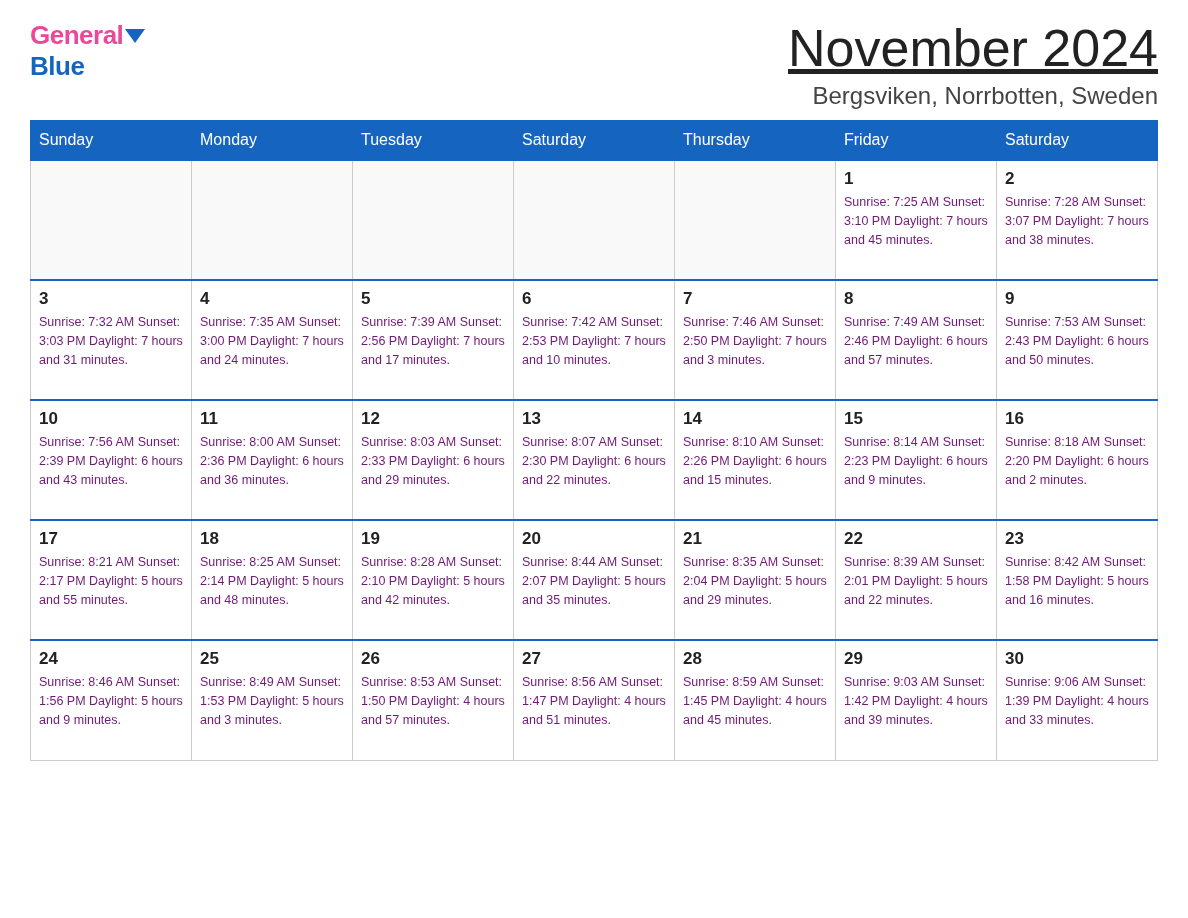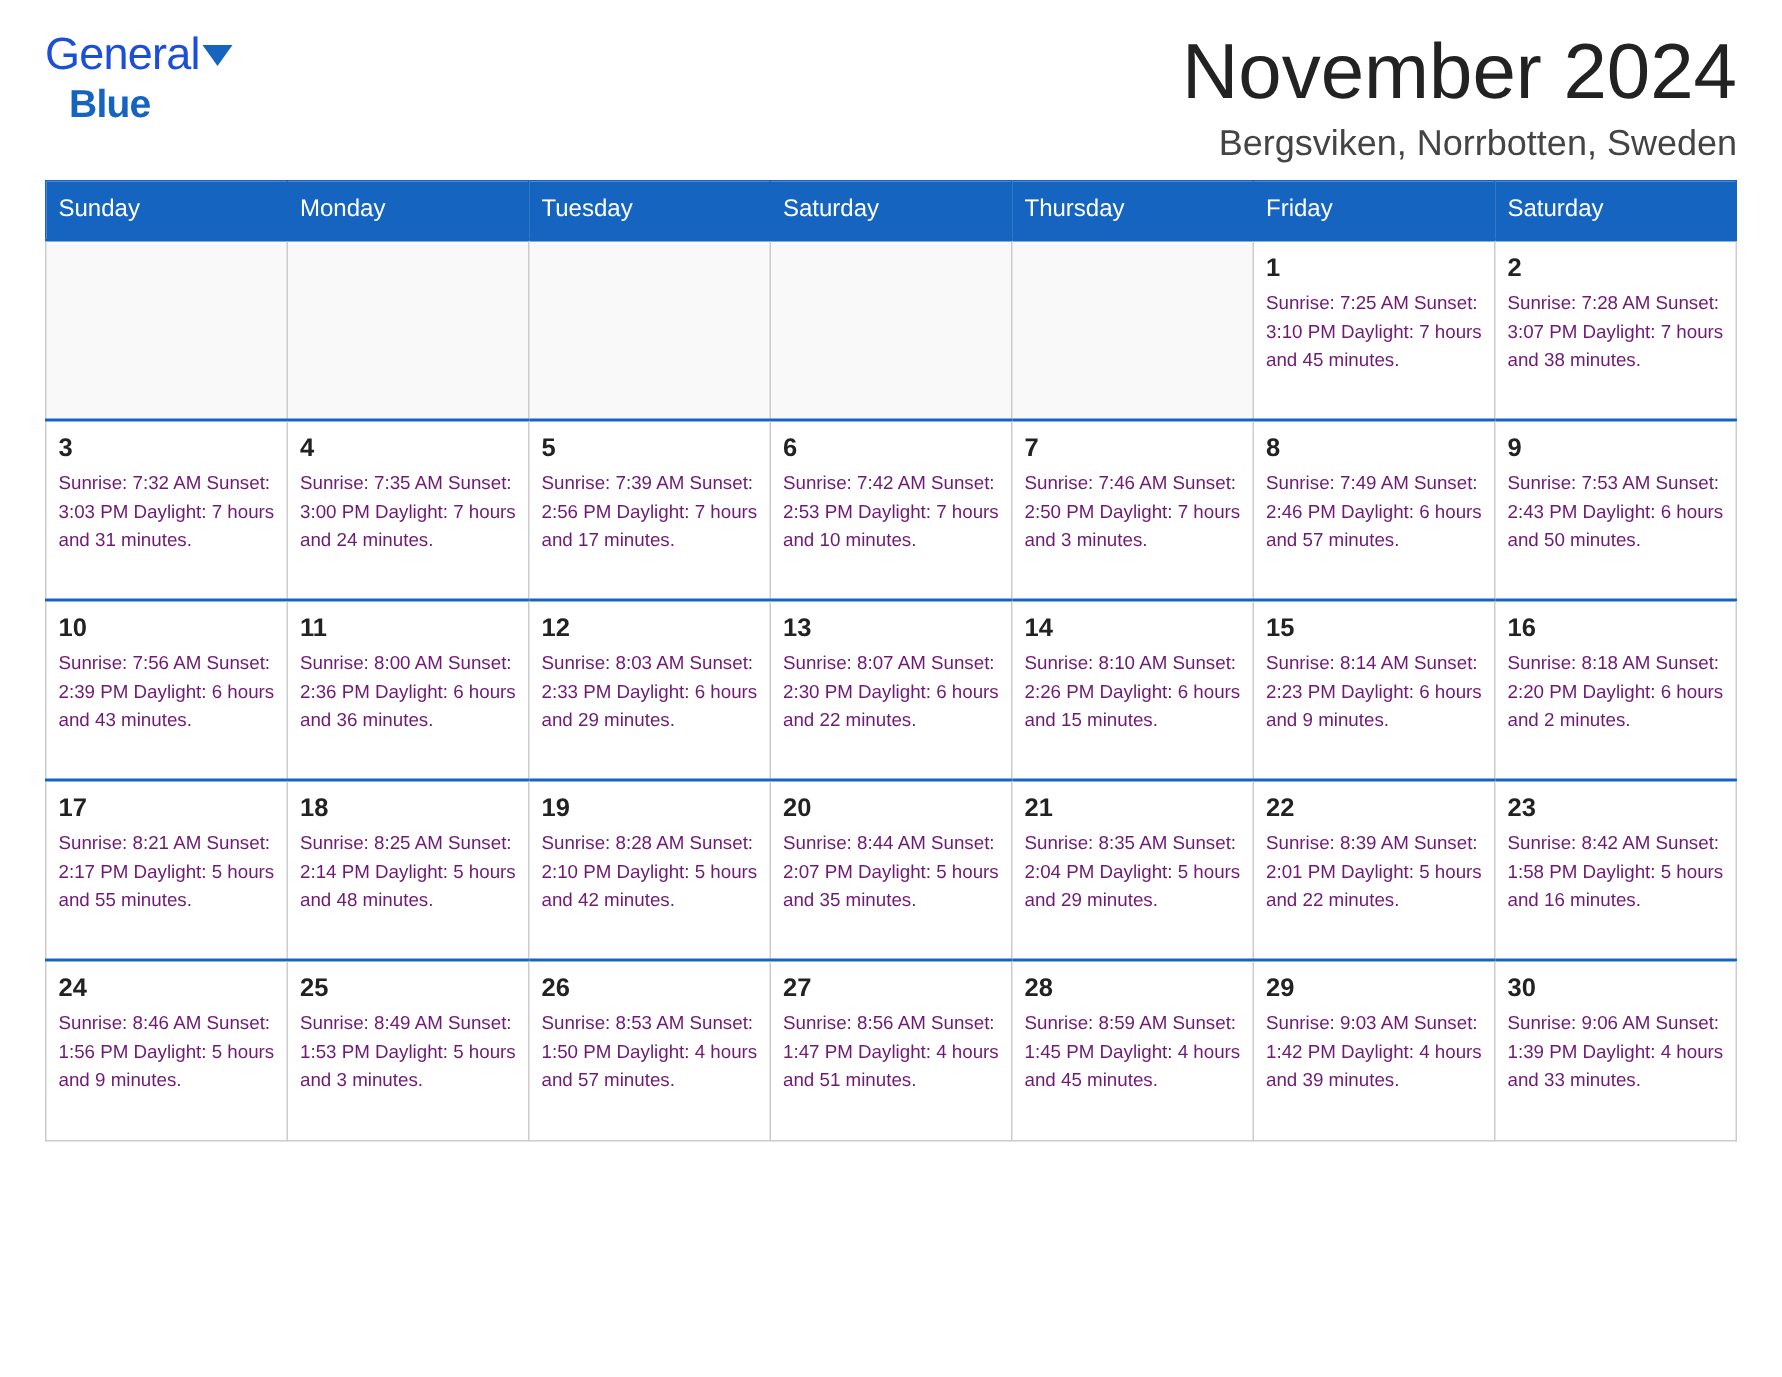--- a/index.html
+++ b/index.html
@@ -15,31 +15,30 @@
       justify-content: space-between;
       align-items: flex-start;
       margin-bottom: 10px;
     }
     .logo {
       display: flex;
       flex-direction: column;
       align-items: flex-start;
     }
     .logo-general {
-      font-size: 30px;
-      font-weight: normal;
-      color: #1d4ed8;
+      font-size: 26px;
+      font-weight: bold;
+      color: #ec4899;
       letter-spacing: -0.5px;
     }
     .logo-blue {
       font-size: 26px;
       font-weight: bold;
       color: #1565c0;
       letter-spacing: -0.5px;
-      margin-left: 16px;
     }
     .logo-triangle {
       display: inline-block;
       width: 0;
       height: 0;
       border-left: 10px solid transparent;
       border-right: 10px solid transparent;
       border-top: 14px solid #1565c0;
       margin-left: 2px;
       vertical-align: middle;
@@ -49,20 +48,21 @@
       align-items: center;
     }
     .title-section {
       text-align: right;
     }
     .month-title {
       font-size: 52px;
       font-weight: normal;
       color: #222;
       line-height: 1.1;
+      text-decoration: underline;
     }
     .location-title {
       font-size: 24px;
       color: #444;
       margin-top: 5px;
     }
     .calendar {
       width: 100%;
       border-collapse: collapse;
       margin-top: 10px;

